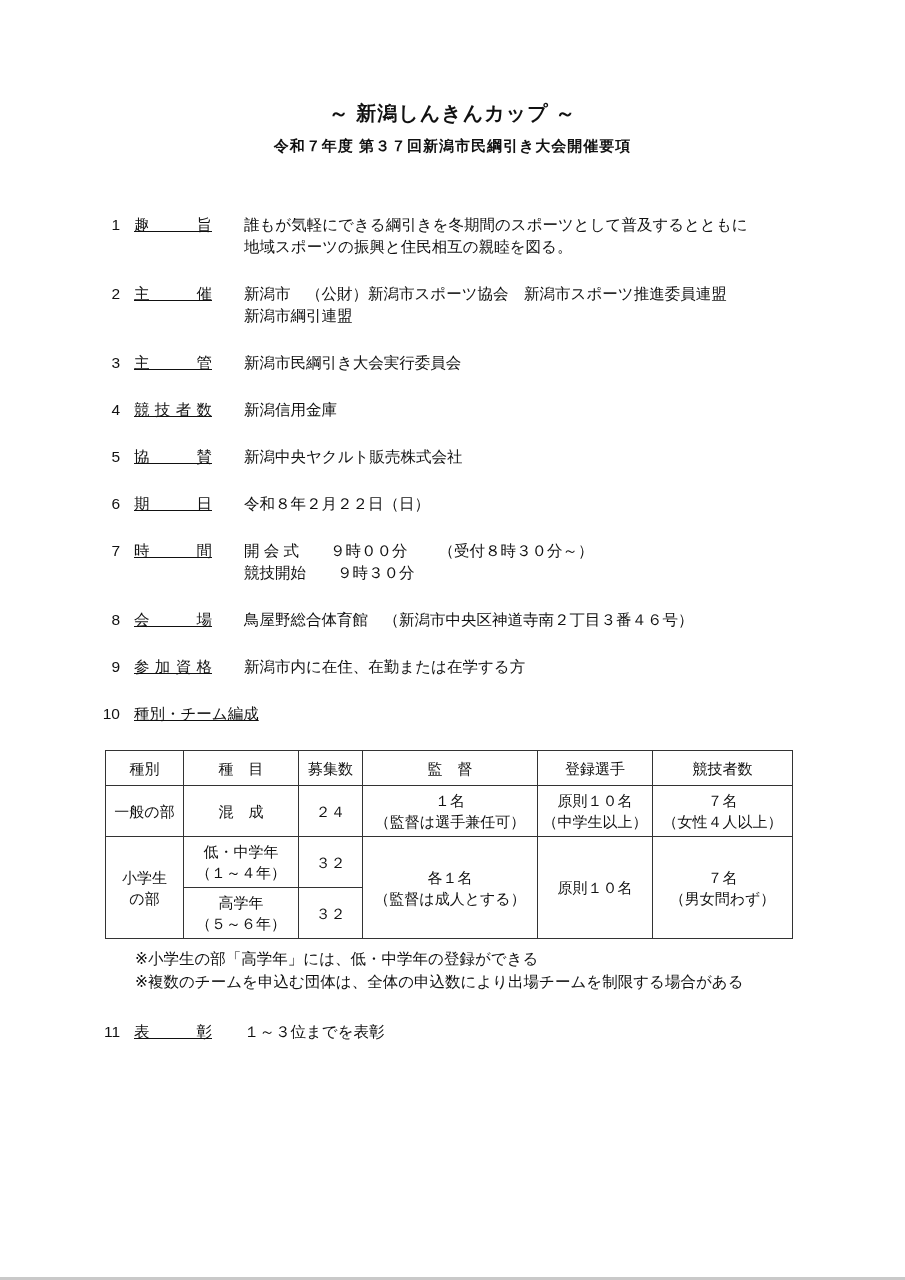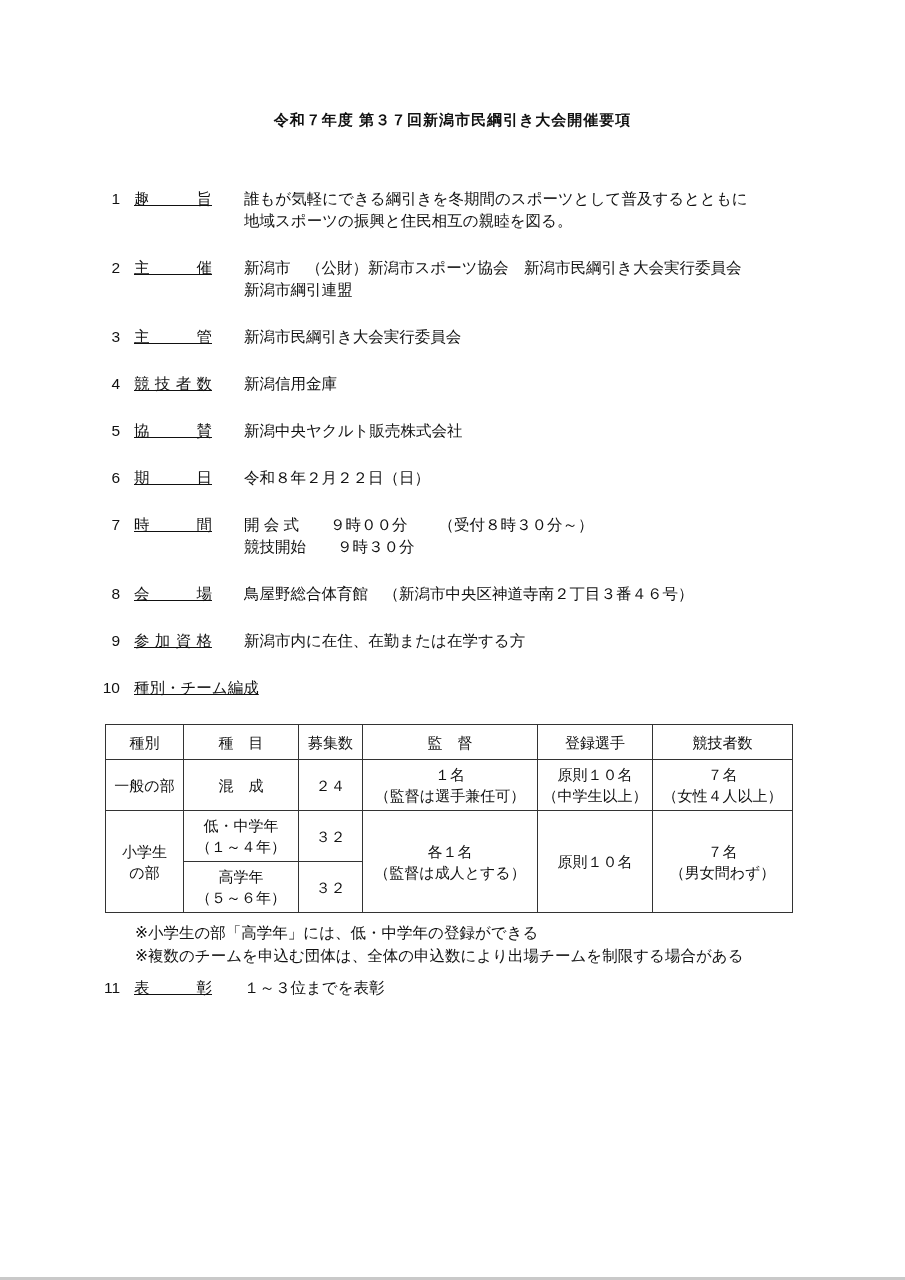--- a/index.html
+++ b/index.html
@@ -29,21 +29,21 @@
     font-weight: bold;
     letter-spacing: 1px;
     line-height: 28px;
     margin-top: 6px;
   }
   .items {
     margin-left: 98px;
     margin-top: 54px;
     font-size: 15.5px;
   }
-  .items.items-bottom { margin-top: 10px; }
+  .items.items-bottom { margin-top: 28px; }
   .item {
     display: flex;
     align-items: flex-start;
     line-height: 22px;
     margin-bottom: 25px;
   }
   .item-num { width: 22px; text-align: right; flex: none; }
   .item-label {
     width: 78px;
     margin-left: 14px;
@@ -92,38 +92,39 @@
     left: 0; bottom: 0;
     width: 100%; height: 3px;
     background: #c9c9c9;
   }
 </style>
 </head>
 <body>
 
 <div class="page">
 
+  <div class="title-line1">～ 新潟しんきんカップ ～</div>
   <div class="title-line2">令和７年度 第３７回新潟市民綱引き大会開催要項</div>
 
   <div class="items">
 
     <div class="item">
       <span class="item-num">1</span>
       <span class="item-label">趣　旨</span>
       <span class="item-content">
         <span class="line">誰もが気軽にできる綱引きを冬期間のスポーツとして普及するとともに</span>
         <span class="line">地域スポーツの振興と住民相互の親睦を図る。</span>
       </span>
     </div>
 
     <div class="item">
       <span class="item-num">2</span>
       <span class="item-label">主　催</span>
       <span class="item-content">
-        <span class="line">新潟市　（公財）新潟市スポーツ協会　新潟市民綱引き大会実行委員会</span>
+        <span class="line">新潟市　（公財）新潟市スポーツ協会　新潟市スポーツ推進委員連盟</span>
         <span class="line">新潟市綱引連盟</span>
       </span>
     </div>
 
     <div class="item">
       <span class="item-num">3</span>
       <span class="item-label">主　管</span>
       <span class="item-content">
         <span class="line">新潟市民綱引き大会実行委員会</span>
       </span>

